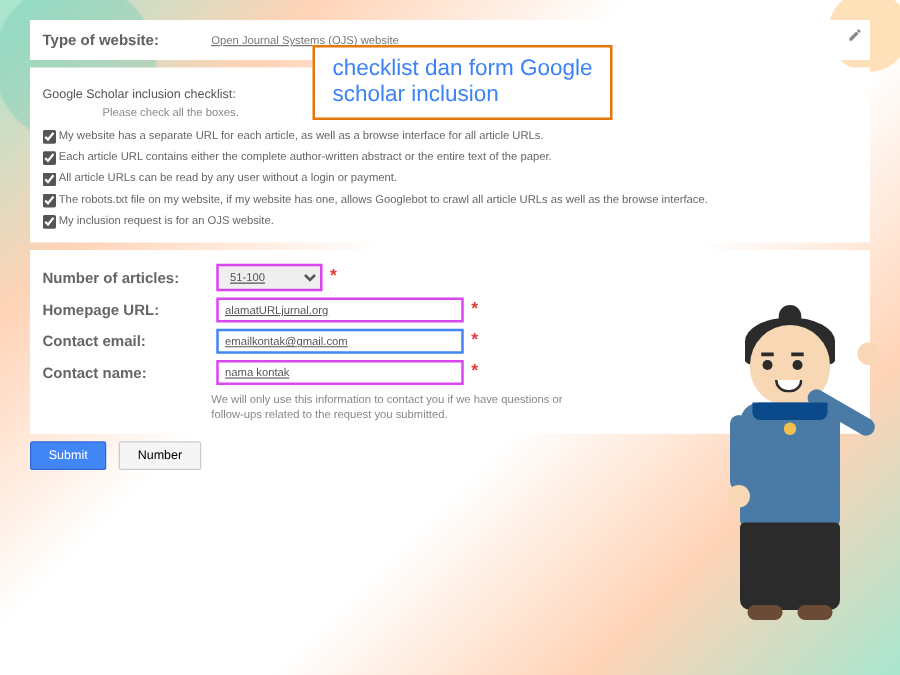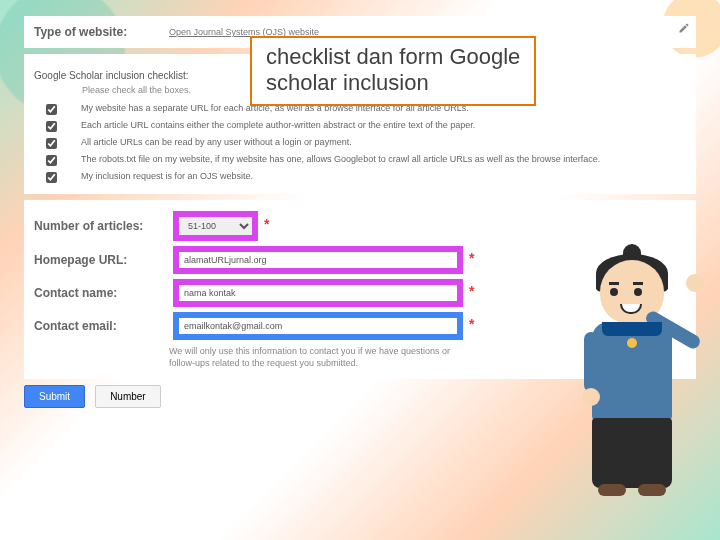--- a/index.html
+++ b/index.html
@@ -28,36 +28,36 @@
   }
   .row { display:flex; align-items:center; min-height:20px; }
   .label-col { width:135px; color:#616161; font-weight:bold; font-size:12px;}
   .value-col { color:#777;text-decoration:underline; }
   .edit-icon { position:absolute; right:6px; top:6px; color:#888; }
   .callout {
     position:absolute; top:36px; left:250px;
     background:#fff; border:2px solid #e57706; padding:6px 14px 8px 14px;
     z-index:5;
   }
-  .callout span { font-size:22px; color:#404040; }
+  .callout span { font-size:18px; color:#3b82f6; }
   .chk-section-title { font-weight:normal; color:#555; font-size:10px; margin:6px 0 2px 0;}
   .chk-instr { color:#888; margin:4px 0 8px 0;padding-left:48px; }
-  .chk-item { display:flex; align-items:flex-start; margin:5px 12px; gap:24px; }
+  .chk-item { display:flex; align-items:flex-start; margin:5px 0; gap:2px; }
   .chk-item input { margin-top:1px; accent-color:#555; width:11px; height:11px;}
   .chk-item span { color:#666; font-size:9px; line-height:1.3;}
   .guidelines { color:#888; font-size:9px; margin-top:8px;}
   .guidelines a { color:#1a73e8; text-decoration:none;}
   .form-row { display:flex; align-items:center; margin:5px 0; }
   .form-row .label-col { width:139px; font-weight:bold; color:#666; }
   .form-row .field { position:relative; }
   .form-row select, .form-row input[type=text] {
-    font-size:9px; padding:3px 5px; border:6px solid #d946ef; color:#555;
+    font-size:9px; padding:3px 5px; border:2px solid #d946ef; color:#555;text-decoration:underline;
   }
   .form-row select { width:85px; }
-  .form-row input[type=text] { width:290px; }
+  .form-row input[type=text] { width:198px; }
   .req { color:#e53935; font-size:14px; margin-left:6px; font-weight:bold;}
   .note { color:#888; font-size:9px; margin:6px 0 4px 135px; max-width:300px; line-height:1.3;}
   .btns { margin:6px 24px 0 24px; display:flex; gap:10px;}
   .btn { font-size:10px; padding:5px 14px; border:1px solid #ccc; background:#f5f5f5; cursor:pointer; border-radius:2px;}
   .btn.primary { background:#4285f4; color:#fff; border-color:#3367d6;}
   .avatar {
     position:absolute; right:18px; bottom:20px; width:140px; height:260px; z-index:10;
   }
   
   .head { width:64px; height:64px; background:#f8d7b5; border-radius:50% 50% 46% 46%; position:absolute; left:38px; top:0;}
@@ -138,29 +138,29 @@
       </select><span class="req">*</span>
     </div>
   </div>
   <div class="form-row">
     <div class="label-col">Homepage URL:</div>
     <div class="field">
       <input type="text" value="alamatURLjurnal.org" style=""><span class="req">*</span>
     </div>
   </div>
   <div class="form-row">
+    <div class="label-col">Contact email:</div>
+    <div class="field">
+      <input type="text" style="border-color: rgb(66, 133, 244);" value="emailkontak@gmail.com"><span class="req">*</span>
+    </div>
+  </div>
+  <div class="form-row">
     <div class="label-col">Contact name:</div>
     <div class="field">
       <input type="text" value="nama kontak" style=""><span class="req">*</span>
-    </div>
-  </div>
-  <div class="form-row">
-    <div class="label-col">Contact email:</div>
-    <div class="field">
-      <input type="text" style="border-color: rgb(66, 133, 244);" value="emailkontak@gmail.com"><span class="req">*</span>
     </div>
   </div>
   <div class="note">We will only use this information to contact you if we have questions or follow-ups related to the request you submitted.</div>
 </div>
 
 <div class="btns">
   <button class="btn primary">Submit</button>
   <button class="btn">Number</button>
 </div>
 

